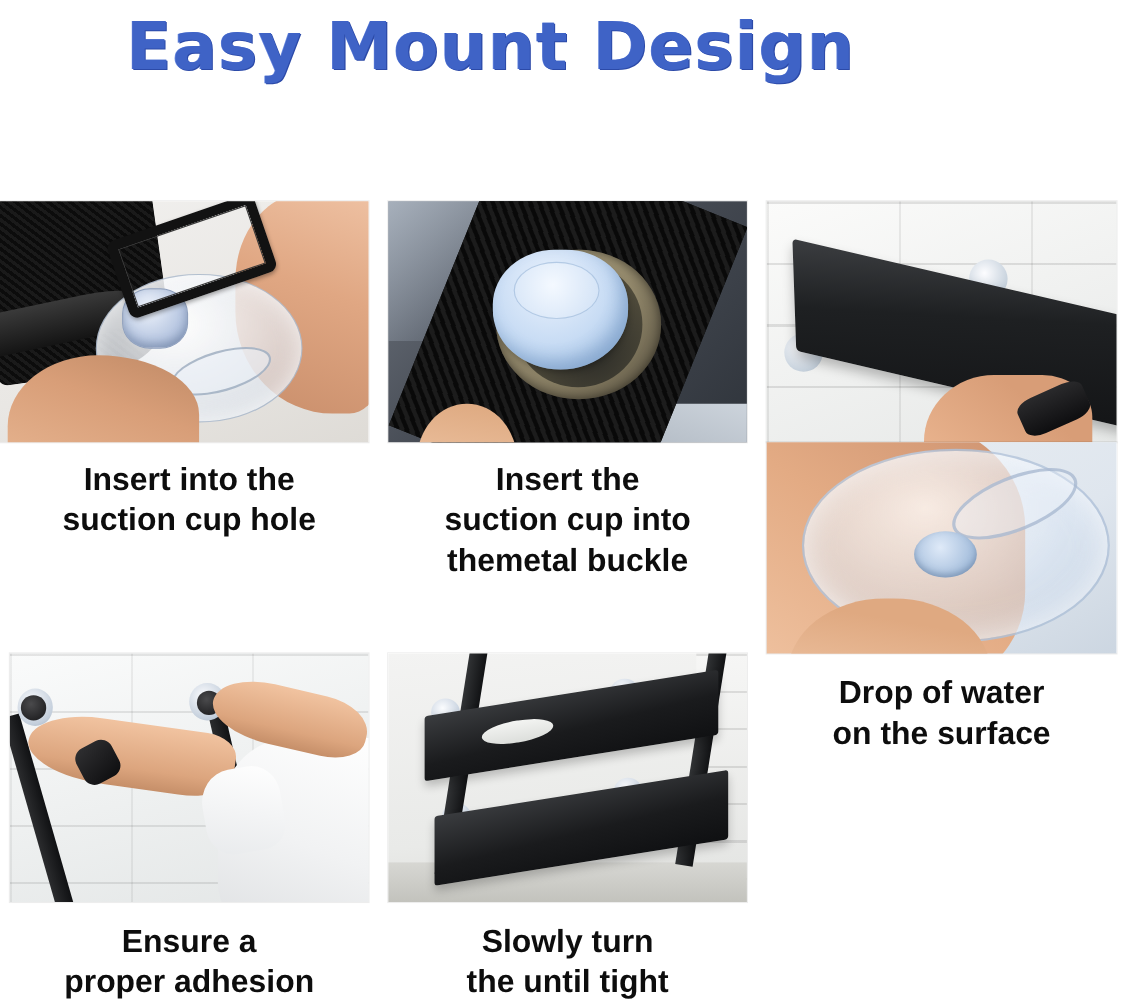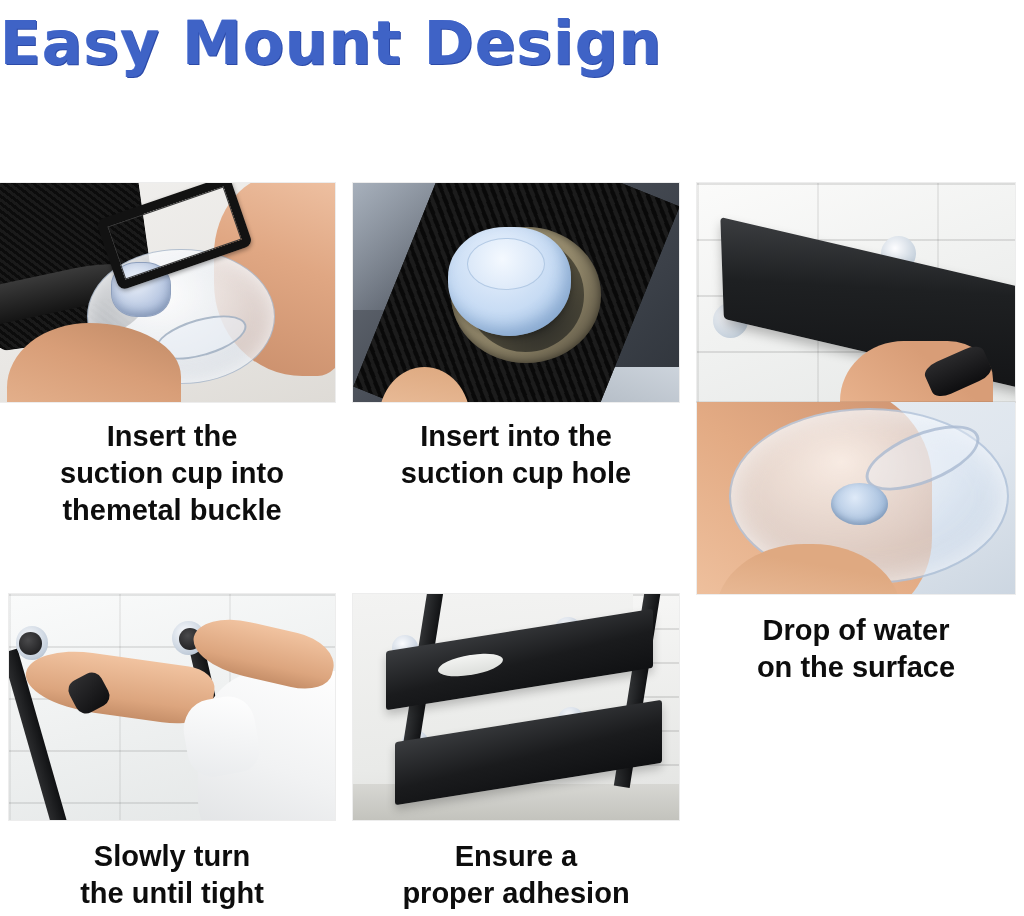--- a/index.html
+++ b/index.html
@@ -7,22 +7,22 @@
   html, body {
     width: 1024px; height: 916px;
     background: #ffffff;
     font-family: "Liberation Sans", sans-serif;
     overflow: hidden;
   }
   .page { position: relative; width: 1024px; height: 916px; background: #fff; }
 
   
   .title-bar {
-    position: absolute; top: 0; left: 0; width: 868px; height: 86px;
-    display: flex; align-items: center; justify-content: flex-start;
+    position: absolute; top: 0; left: 12px; width: 868px; height: 86px;
+    display: flex; align-items: center; justify-content: center;
   }
   .title {
     font-family: "DejaVu Sans", sans-serif;
     font-weight: 700;
     font-size: 60px;
     letter-spacing: 1px;
     color: #3f63c6;
     text-shadow: 1px 1px 0 #2c4aa8, -0.5px -0.5px 0 #6d8ce0;
     white-space: nowrap;
   }
@@ -382,27 +382,27 @@
           <div class="lay cupA"></div>
           <div class="lay cupB"></div>
           <div class="lay shelf"></div>
           <div class="lay hand"></div>
           <div class="lay watch"></div>
         </div>
       </div>
     </div>
 
     <div class="cell">
+      <div class="caption">Insert into the
+suction cup hole</div>
+    </div>
+    <div class="cell">
       <div class="caption">Insert the
 suction cup into
 themetal buckle</div>
-    </div>
-    <div class="cell">
-      <div class="caption">Insert into the
-suction cup hole</div>
     </div>
 
     <div class="cell">
       <div class="photo-wrap">
         <div class="photo p4">
           <div class="lay palm"></div>
           <div class="lay bigcup"></div>
           <div class="lay tab"></div>
           <div class="lay pip"></div>
           <div class="lay thumb"></div>
@@ -445,22 +445,22 @@
           <div class="lay shelfBot"></div>
         </div>
       </div>
     </div>
 
     <div class="cell">
       <div class="caption row2">Drop of water
 on the surface</div>
     </div>
     <div class="cell">
+      <div class="caption row2">Ensure a
+proper adhesion</div>
+    </div>
+    <div class="cell">
       <div class="caption row2">Slowly turn
 the until tight</div>
     </div>
-    <div class="cell">
-      <div class="caption row2">Ensure a
-proper adhesion</div>
-    </div>
 
   </div>
 </div>
 
 </body></html>

